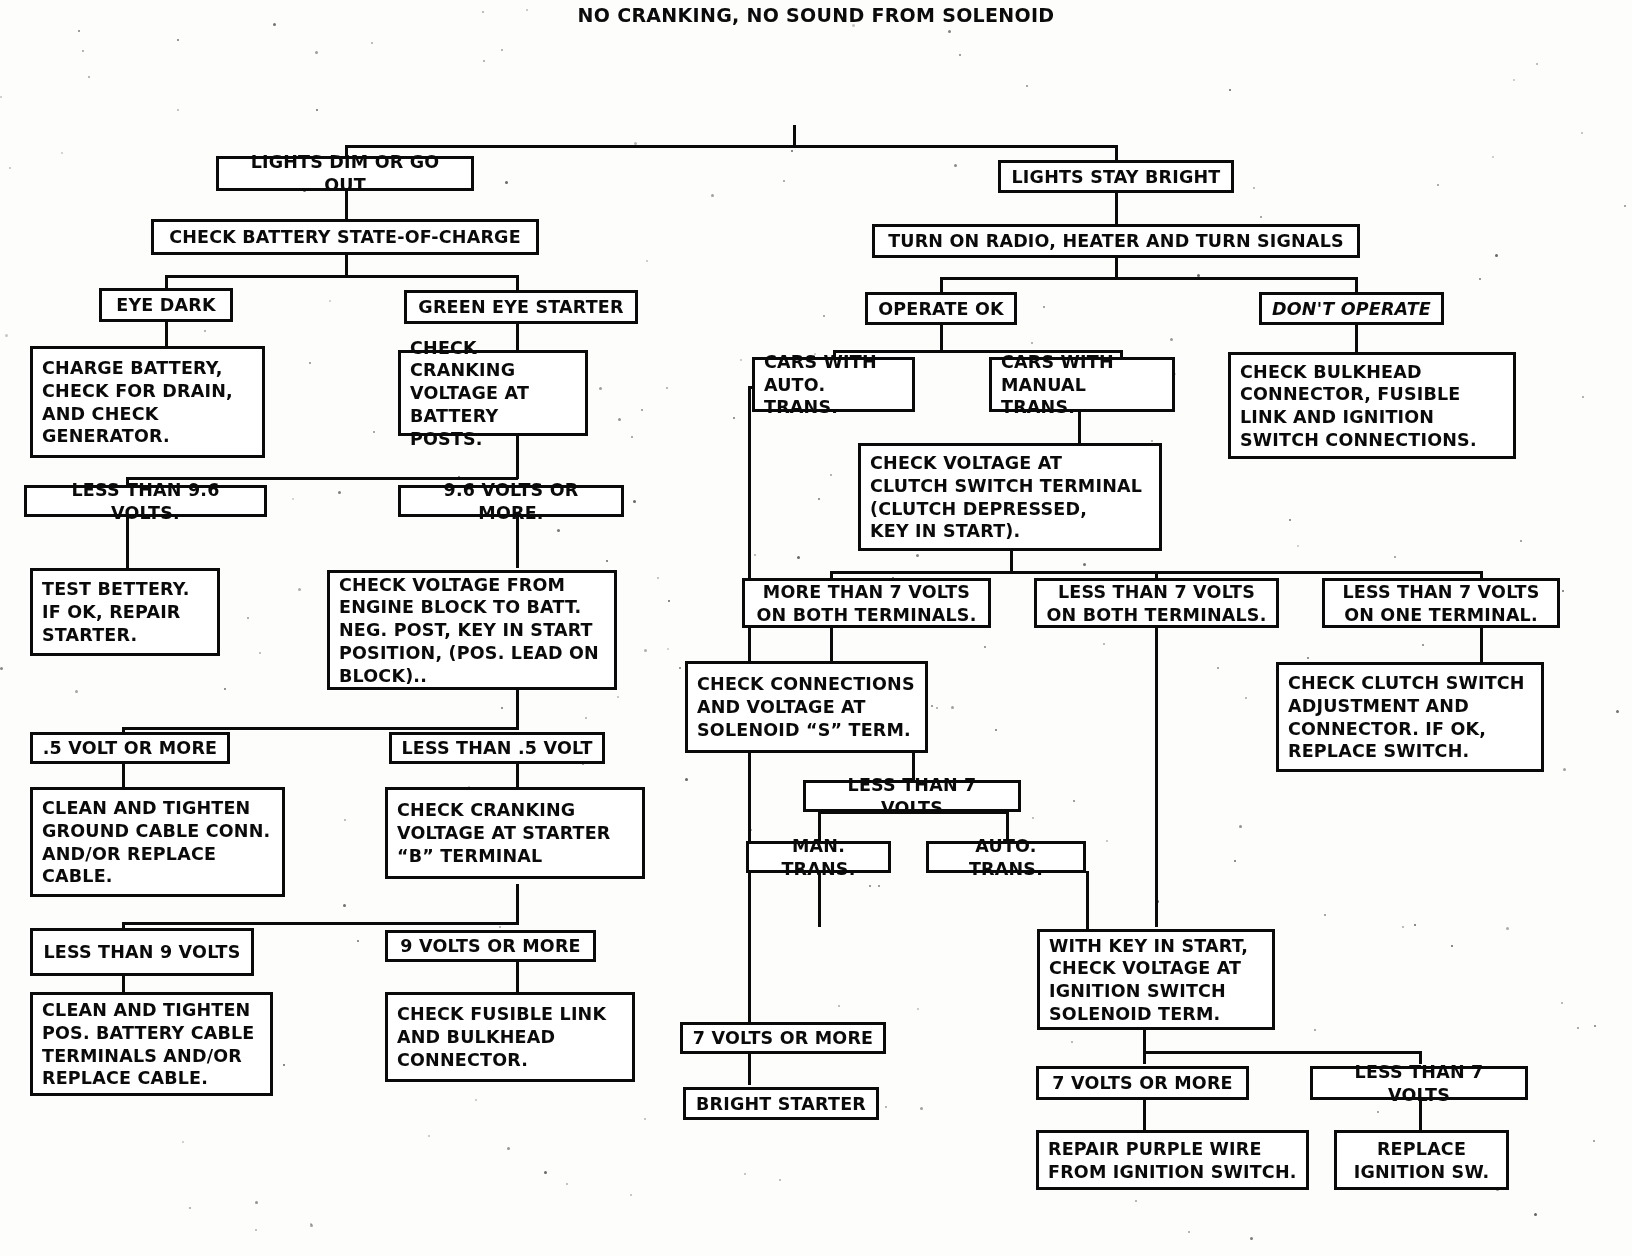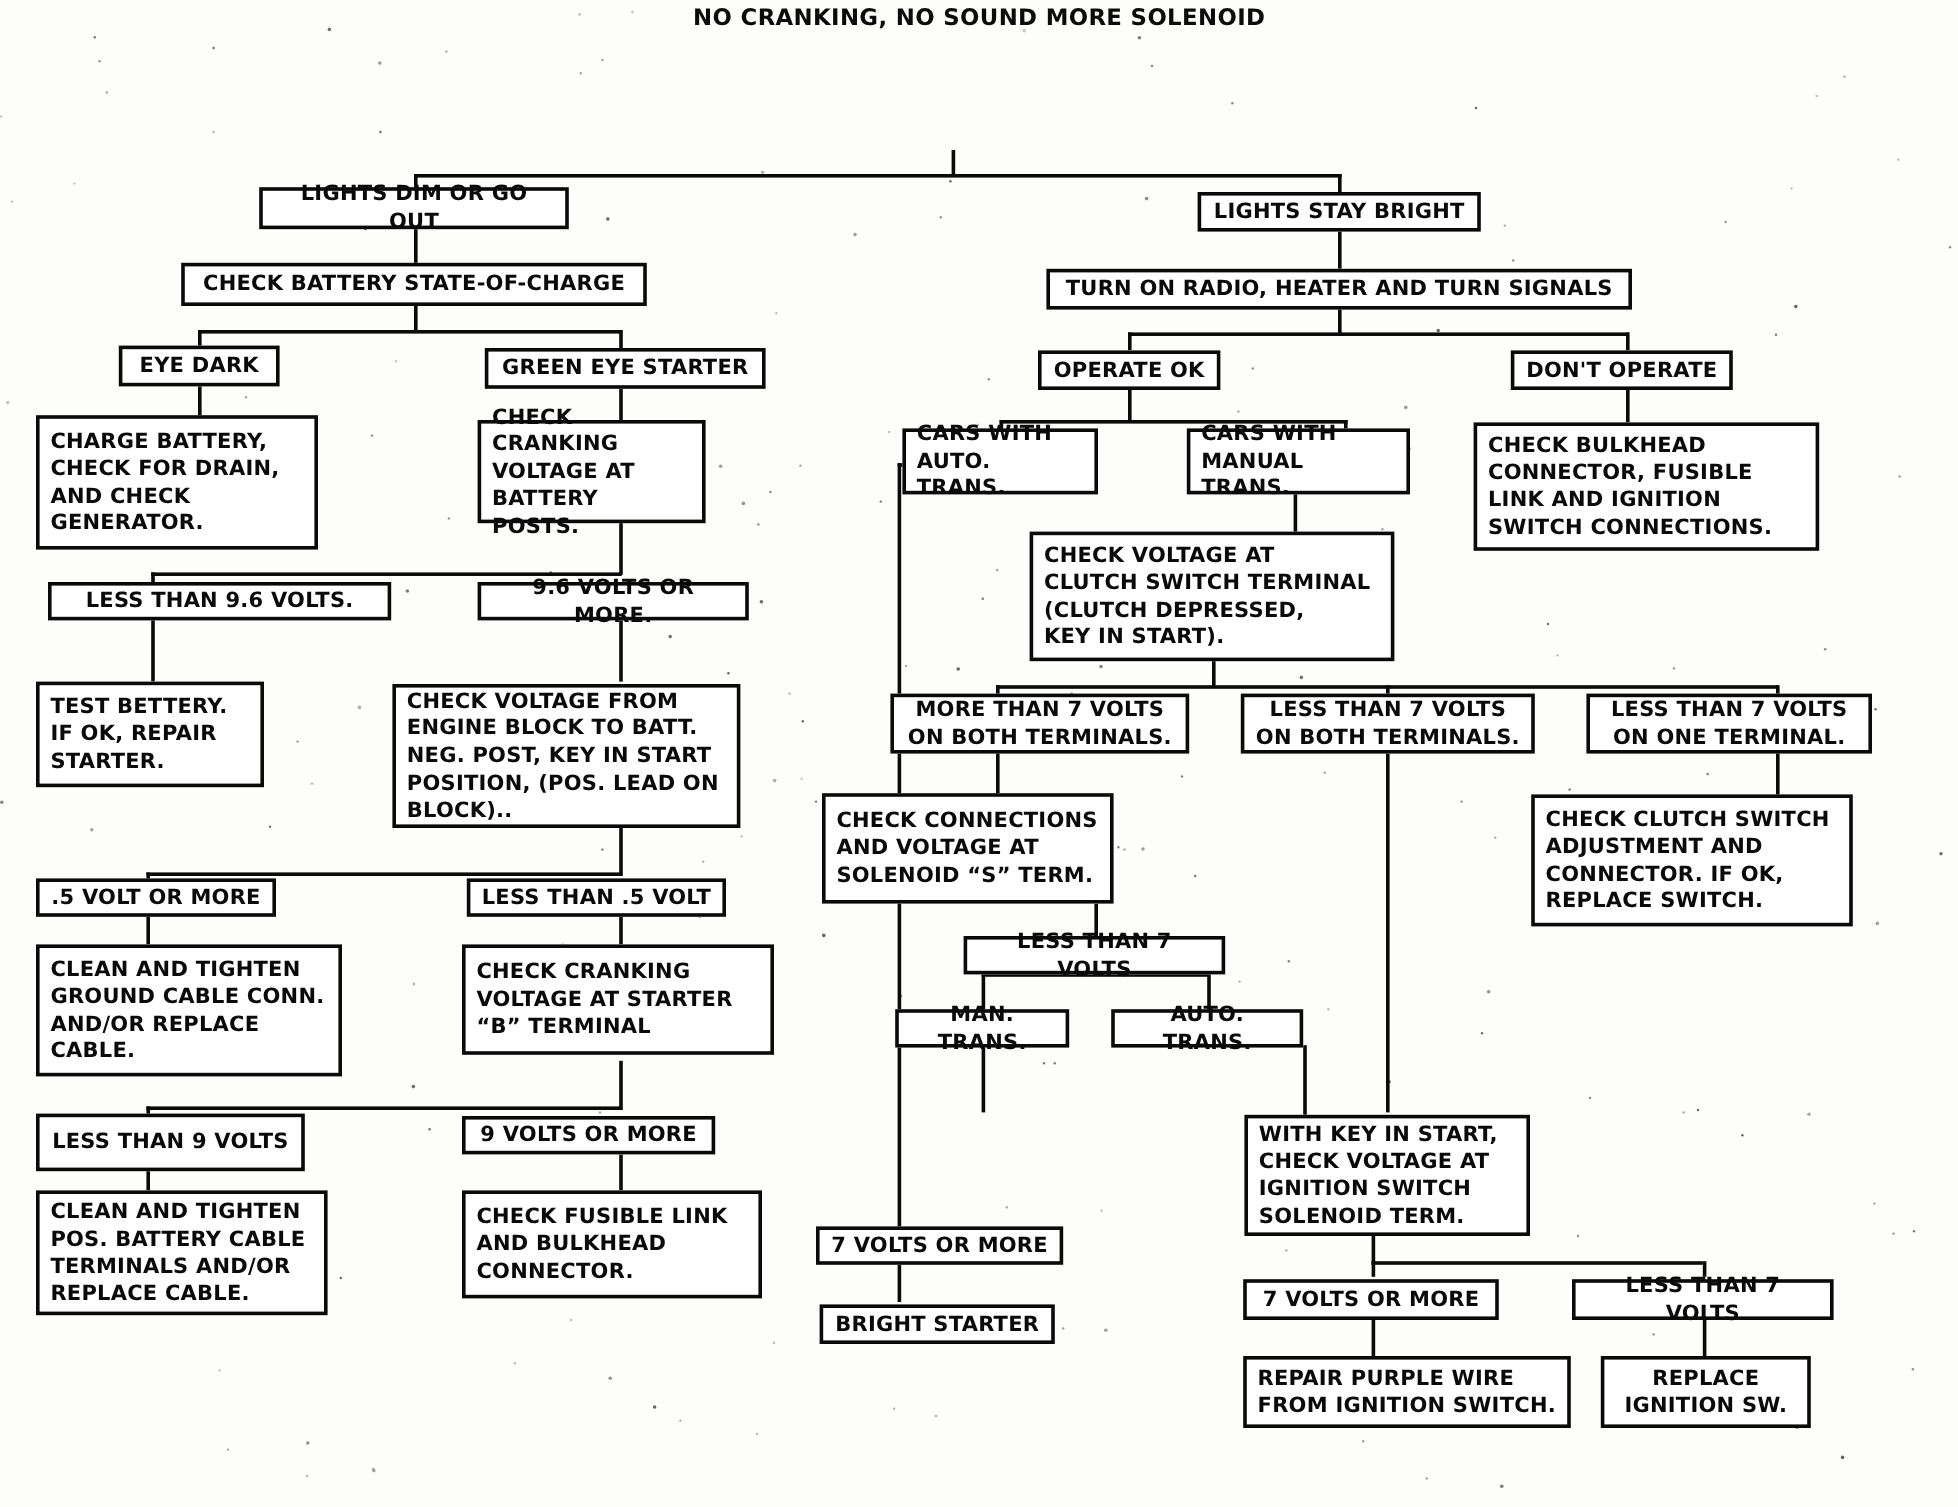--- a/index.html
+++ b/index.html
@@ -57,21 +57,21 @@
     z-index:1;
   }
   .lnv{ width:3px; }
   .lnh{ height:3px; }
 </style>
 </head>
 <body>
 
 <div id="sheet">
 
-  <div class="title">NO CRANKING, NO SOUND MORE SOLENOID</div>
+  <div class="title">NO CRANKING, NO SOUND FROM SOLENOID</div>
 
   <div class="ln lnv" style="left:793px;top:125px;height:22px;"></div>
   <div class="ln lnh" style="left:345px;top:145px;width:773px;"></div>
   <div class="ln lnv" style="left:345px;top:145px;height:17px;"></div>
   <div class="ln lnv" style="left:1115px;top:145px;height:17px;"></div>
 
   <div class="ln lnv" style="left:345px;top:189px;height:31px;"></div>
   <div class="ln lnv" style="left:345px;top:253px;height:24px;"></div>
   <div class="ln lnh" style="left:165px;top:275px;width:352px;"></div>
   <div class="ln lnv" style="left:165px;top:275px;height:15px;"></div>
@@ -162,21 +162,21 @@
 
   <div class="node l" style="left:30px;top:346px;width:235px;height:112px;">CHARGE BATTERY,
 CHECK FOR DRAIN,
 AND CHECK
 GENERATOR.</div>
 
   <div class="node l" style="left:398px;top:350px;width:190px;height:86px;">CHECK CRANKING
 VOLTAGE AT
 BATTERY POSTS.</div>
 
-  <div class="node c" style="left:40px;top:485px;width:286px;height:32px;">LESS THAN 9.6 VOLTS.</div>
+  <div class="node c" style="left:24px;top:485px;width:243px;height:32px;">LESS THAN 9.6 VOLTS.</div>
 
   <div class="node c" style="left:398px;top:485px;width:226px;height:32px;">9.6 VOLTS OR MORE.</div>
 
   <div class="node l" style="left:327px;top:570px;width:290px;height:120px;">CHECK VOLTAGE FROM
 ENGINE BLOCK TO BATT.
 NEG. POST, KEY IN START
 POSITION, (POS. LEAD ON
 BLOCK)..</div>
 
   <div class="node l" style="left:30px;top:568px;width:190px;height:88px;">TEST BETTERY.
@@ -208,21 +208,21 @@
   <div class="node l" style="left:385px;top:992px;width:250px;height:90px;">CHECK FUSIBLE LINK
 AND BULKHEAD
 CONNECTOR.</div>
 
   <div class="node c" style="left:998px;top:160px;width:236px;height:33px;">LIGHTS STAY BRIGHT</div>
 
   <div class="node c" style="left:872px;top:224px;width:488px;height:34px;">TURN ON RADIO, HEATER AND TURN SIGNALS</div>
 
   <div class="node c" style="left:865px;top:292px;width:152px;height:33px;">OPERATE OK</div>
 
-  <div class="node c" style="left:1259px;top:292px;width:185px;height:33px;">DON'T OPERATE</div>
+  <div class="node c" style="left:1259px;top:292px;width:185px;height:33px;font-style:italic;">DON'T OPERATE</div>
 
   <div class="node l" style="left:1228px;top:352px;width:288px;height:107px;">CHECK BULKHEAD
 CONNECTOR, FUSIBLE
 LINK AND IGNITION
 SWITCH CONNECTIONS.</div>
 
   <div class="node l" style="left:752px;top:357px;width:163px;height:55px;">CARS WITH
 AUTO. TRANS.</div>
 
   <div class="node l" style="left:989px;top:357px;width:186px;height:55px;">CARS WITH

